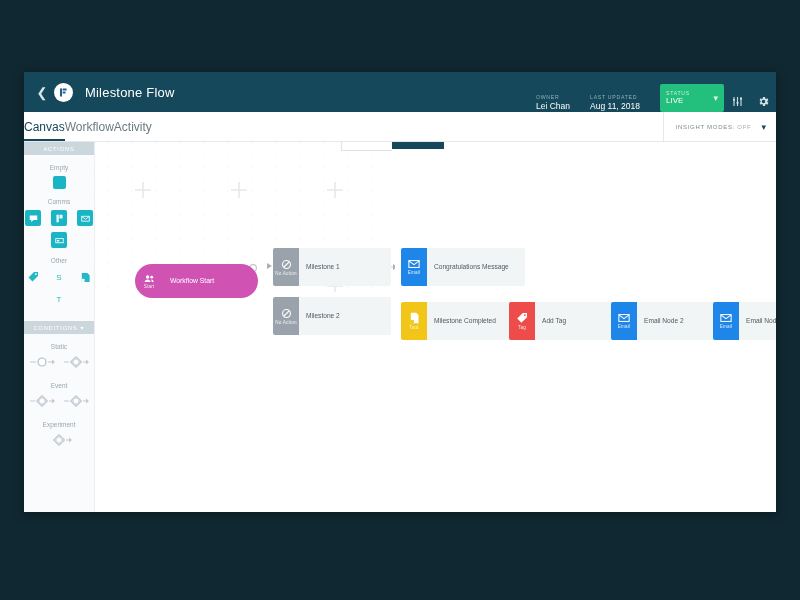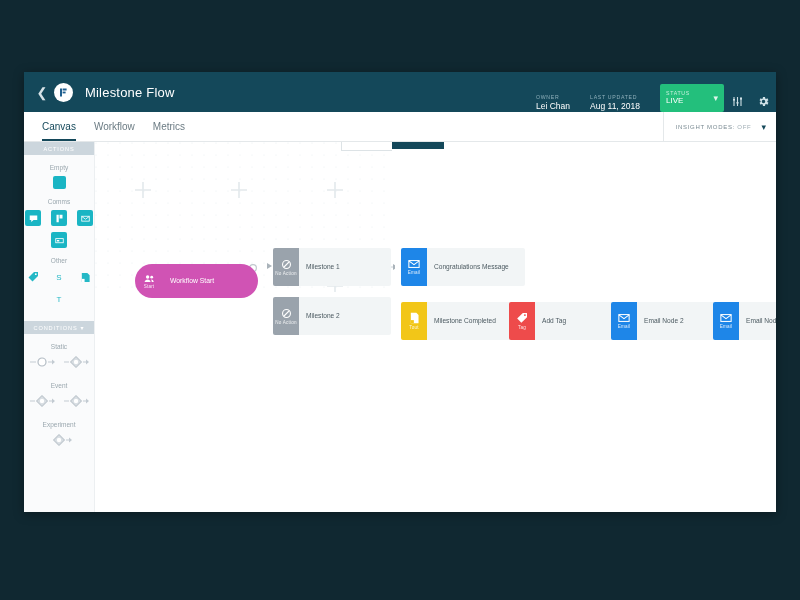--- a/index.html
+++ b/index.html
@@ -37,21 +37,21 @@
   .status-pill .k{font-size:5.2px;letter-spacing:.7px;color:#c6f0de;display:block;text-transform:uppercase;}
   .status-pill .v{font-size:8px;color:#fff;display:block;}
   .status-pill .cv{font-size:9px;color:#dff6ec;}
   .hicon{width:26px;text-align:center;color:#cfe0e6;cursor:pointer;}
   
   .tabbar{
     height:29px;background:#fff;border-bottom:1px solid #e4e8ea;
     display:flex;align-items:center;position:relative;
   }
   .tab{
-    font-size:10px;color:#6b7b83;margin-left:18px;height:100%;
+    font-size:12px;color:#6b7b83;height:100%;
     display:flex;align-items:center;cursor:pointer;
   }
   .tab.active{color:#14485a;box-shadow:inset 0 -2px 0 #14485a;}
   .insight{
     margin-left:auto;margin-right:10px;display:flex;align-items:center;gap:10px;
     border-left:1px solid #e4e8ea;height:100%;padding-left:12px;cursor:pointer;
   }
   .insight .lbl{font-size:6px;letter-spacing:.7px;color:#7b8b93;}
   .insight .lbl b{color:#9fadb4;font-weight:normal;}
   .insight .cv{font-size:9px;color:#14485a;}
@@ -147,21 +147,21 @@
         <svg width="13" height="13" viewBox="0 0 24 24" fill="#cfe0e6">
             <path d="M19.1 12.9a7 7 0 000-1.8l2-1.6-1.9-3.3-2.4 1a7 7 0 00-1.6-.9l-.4-2.5H11l-.4 2.5c-.6.2-1.1.5-1.6.9l-2.4-1L4.7 9.5l2 1.6a7 7 0 000 1.8l-2 1.6 1.9 3.3 2.4-1c.5.4 1 .7 1.6.9l.4 2.5h3.8l.4-2.5c.6-.2 1.1-.5 1.6-.9l2.4 1 1.9-3.3-2-1.6zM12 15.2a3.2 3.2 0 110-6.4 3.2 3.2 0 010 6.4z"></path>
           </svg>
       </div>
     </div>
   </div>
 
   <div class="tabbar">
     <div class="tab active">Canvas</div>
     <div class="tab">Workflow</div>
-    <div class="tab">Metrics</div>
+    <div class="tab">Activity</div>
     <div class="insight">
       <span class="lbl"><span>INSIGHT MODES:</span>
         <b>OFF</b></span>
       <span class="cv">▾</span>
     </div>
   </div>
 
   <div class="body">
 
     <div class="palette">

